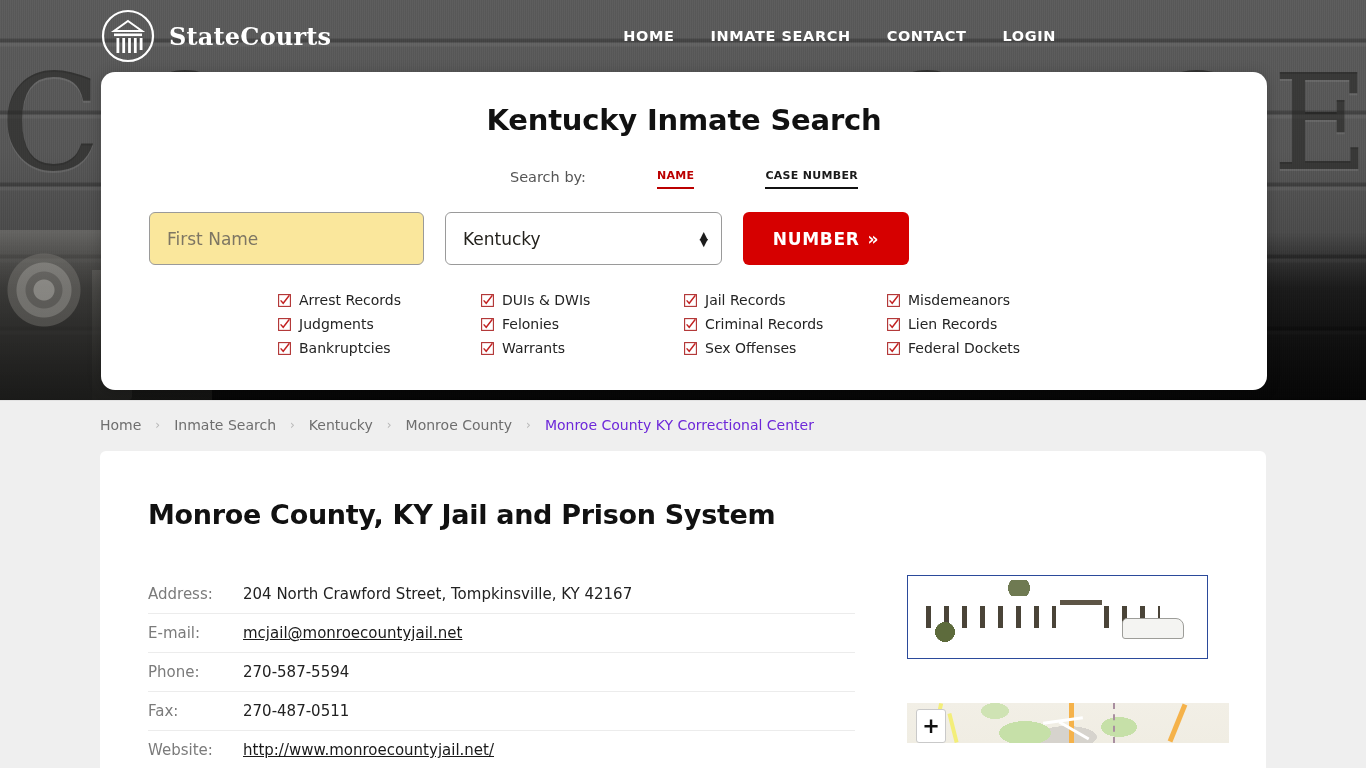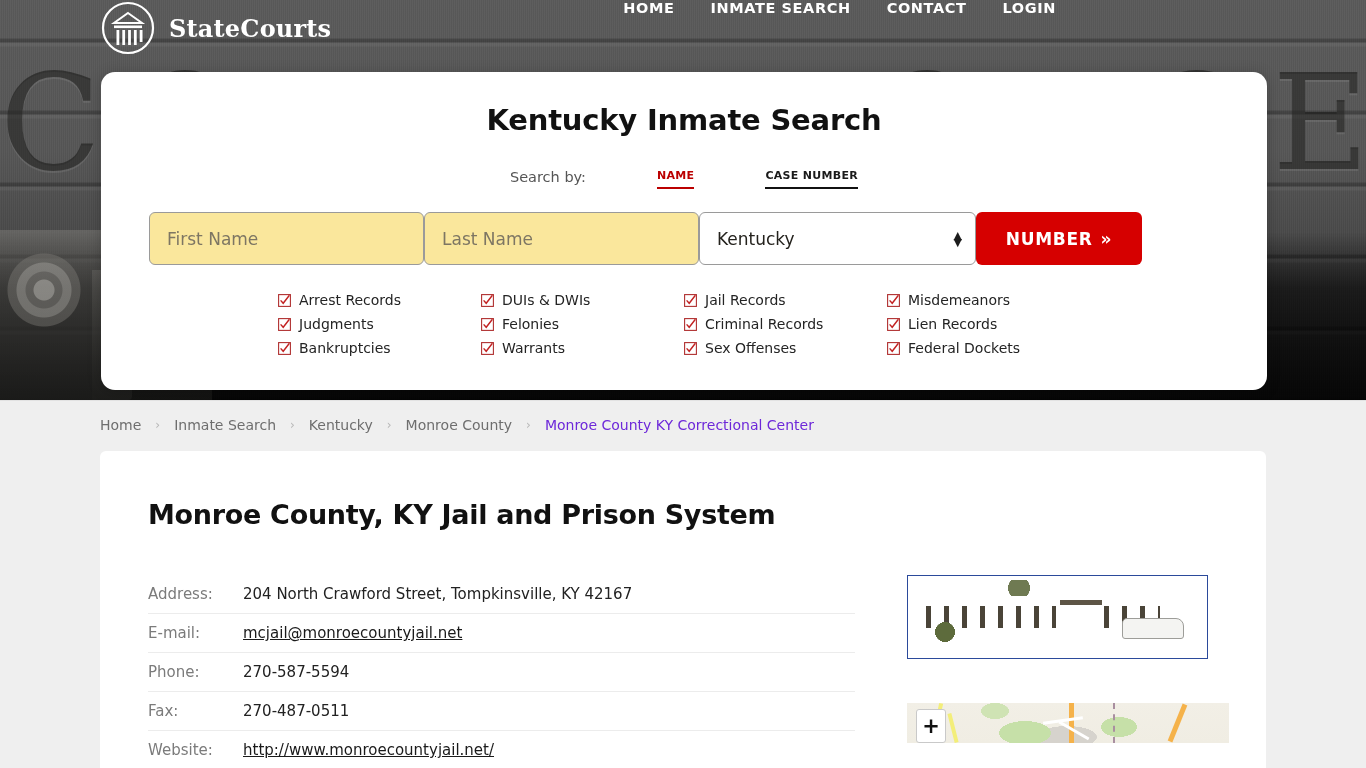--- a/index.html
+++ b/index.html
@@ -74,21 +74,21 @@
     height: 130px;
     background: linear-gradient(to bottom, rgba(150,148,142,0.22), rgba(30,30,28,0.55));
   }
 
   .topbar {
     position: absolute;
     top: 0; left: 0;
     width: 1156px;
     height: 72px;
     display: flex;
-    align-items: flex-start;
+    align-items: center;
     z-index: 5;
   }
   .brand {
     display: flex;
     align-items: center;
     margin-left: 100px;
     text-decoration: none;
   }
   .brand-logo {
     width: 56px; height: 56px;
@@ -159,20 +159,21 @@
     padding-bottom: 5px;
     cursor: pointer;
     margin-left: 40px;
   }
   .tab-active { color: #bb0000; border-bottom: 2.5px solid #bb0000; }
   .tab-idle   { color: #1a1a1a; border-bottom: 2.5px solid #111111; }
 
   .form-row {
     display: flex;
     align-items: center;
+    gap: 21px;
     margin-top: 23px;
   }
   .field {
     height: 53px;
     border: 1px solid #9a9a9a;
     border-radius: 6px;
     background: #fae79c;
     font-size: 17px;
     color: #6a6453;
     padding: 0 17px;
@@ -449,21 +450,20 @@
     <h1 class="search-title">Kentucky Inmate Search</h1>
 
     <div class="searchby-row">
       <span class="searchby-label">Search by:</span>
       <span class="tab tab-active">NAME</span>
       <span class="tab tab-idle">CASE NUMBER</span>
     </div>
 
     <div class="form-row">
       <input class="field field-first" type="text" placeholder="First Name" style="">
-      <input class="field field-last" type="text" placeholder="Last Name" style="">
       <span class="select-wrap">
         <select class="state-select">
           <option>Kentucky</option>
         </select>
         <span class="select-arrows">
           <span>▲</span>
             <span>▼</span>
         </span>
       </span>
       <button class="btn-search">

